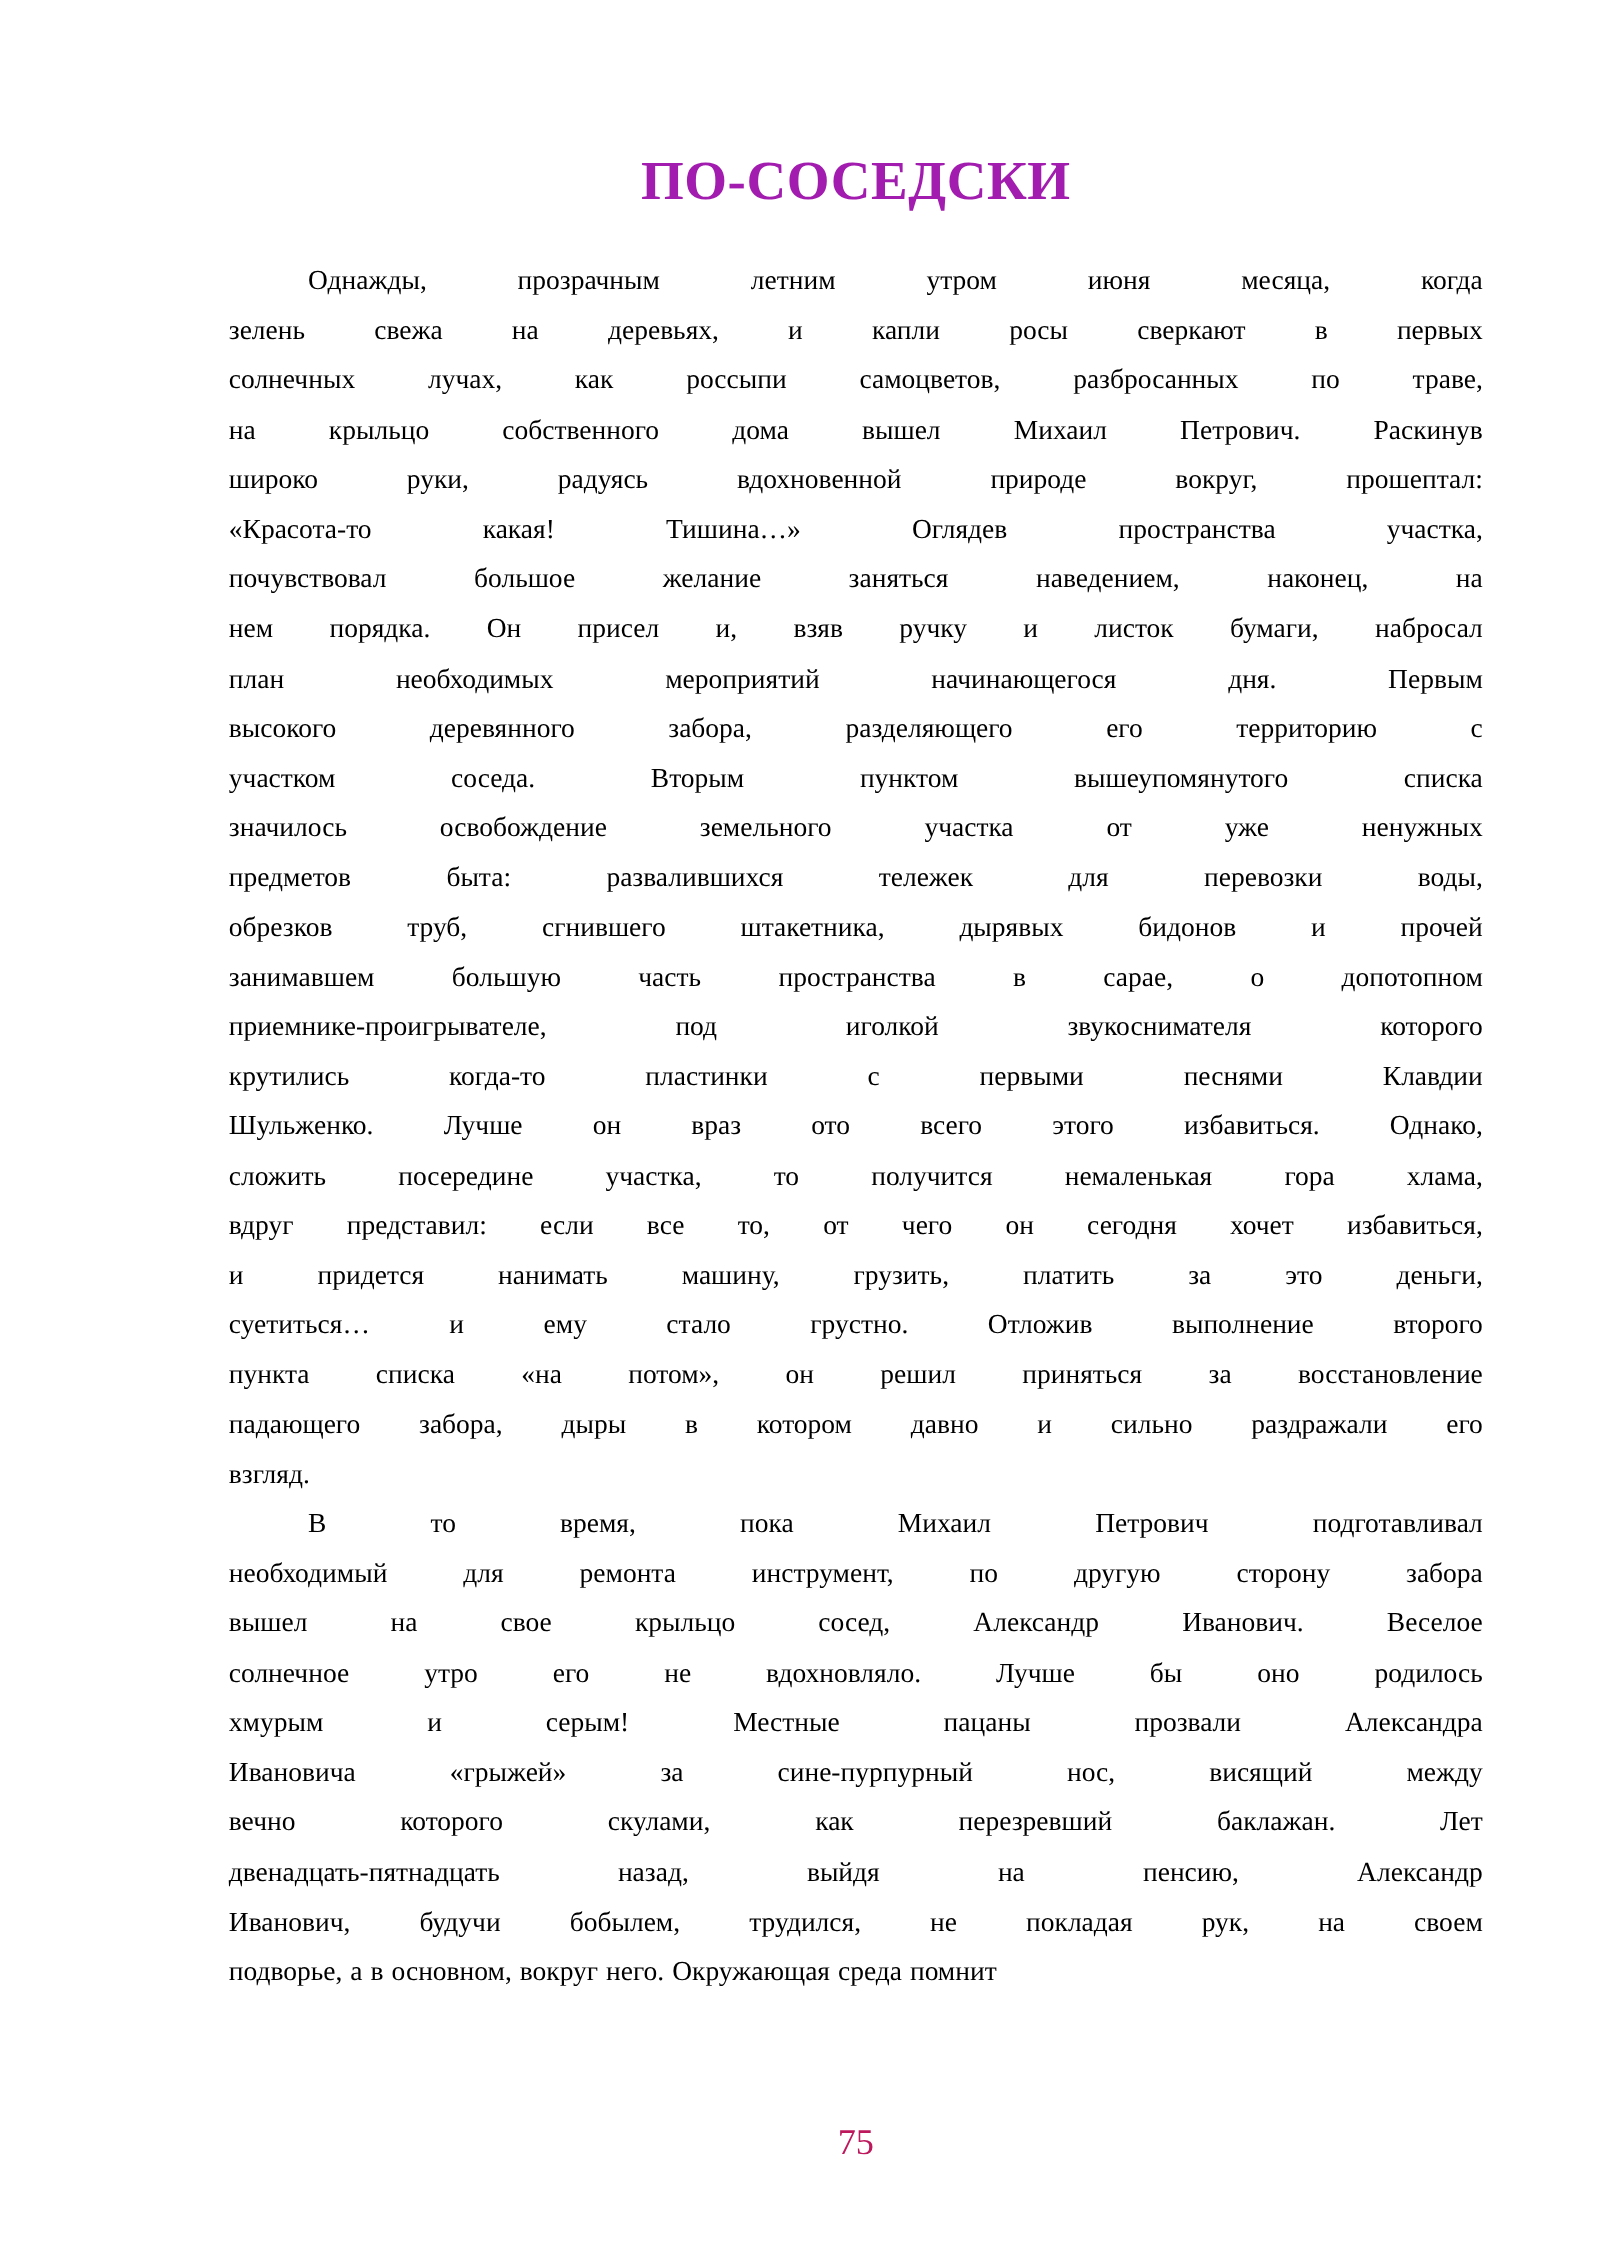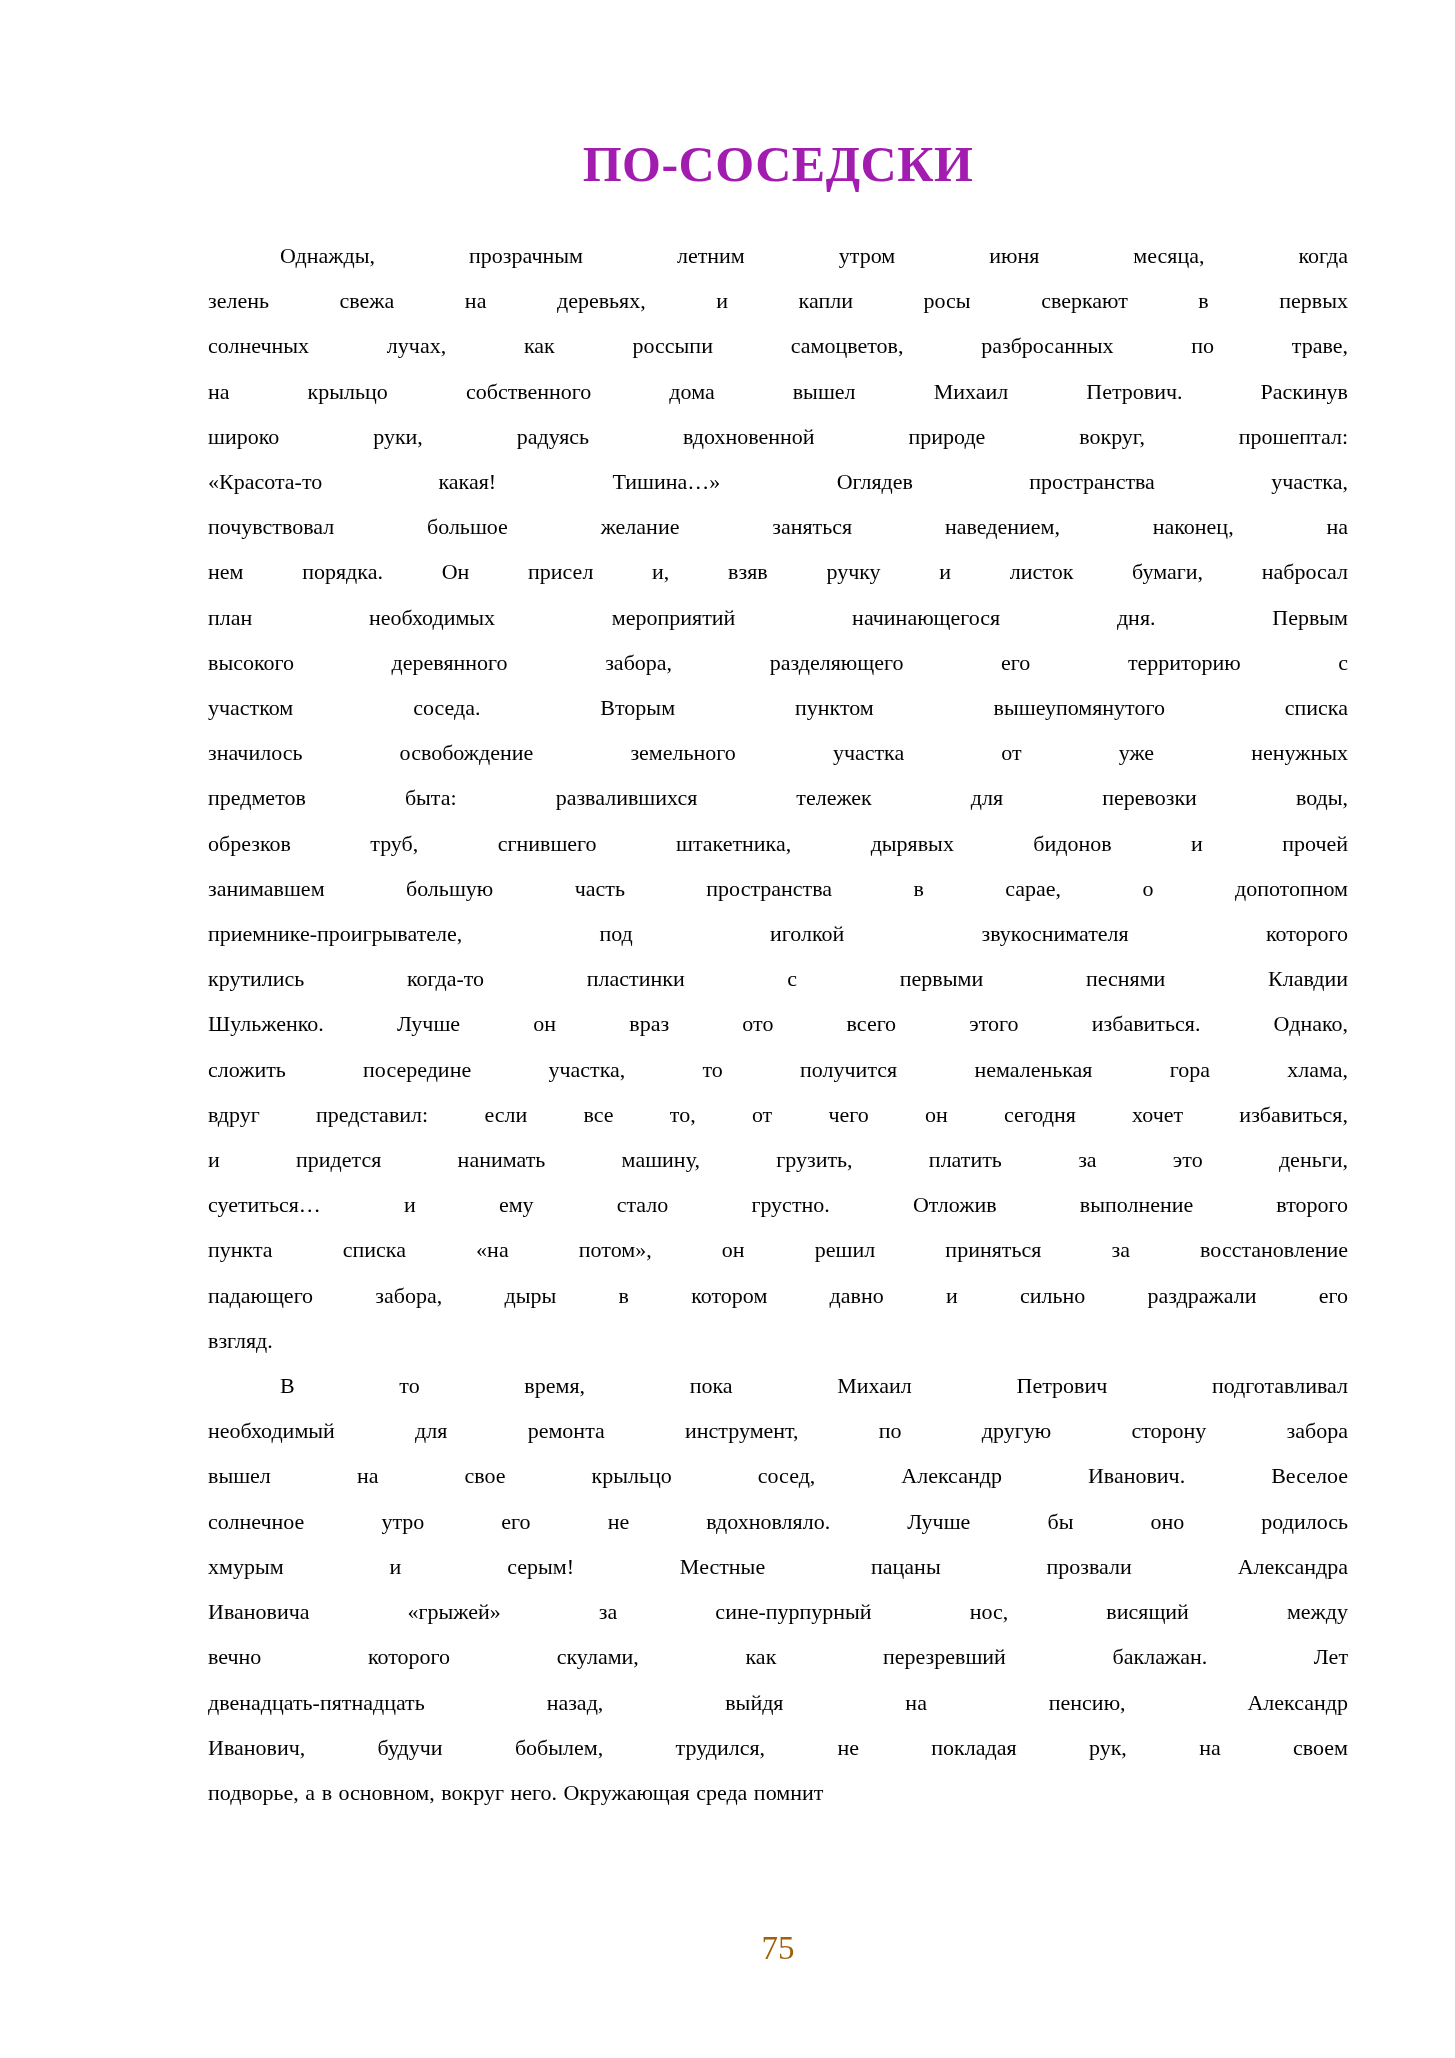--- a/index.html
+++ b/index.html
@@ -27,21 +27,21 @@
     line-height: 52px;
     font-weight: bold;
     letter-spacing: 0.5px;
     color: #a21caf;
   }
   .body-text {
     position: absolute;
     top: 233px;
     left: 208px;
     width: 1140px;
-    font-size: 22px;
+    font-size: 25px;
     line-height: 45.2px;
     color: #000000;
   }
   .line {
     text-align: justify;
     text-align-last: justify;
     word-spacing: 1px;
   }
   .line.indent {
     text-indent: 72px;
@@ -50,21 +50,21 @@
     text-align-last: left;
   }
   .page-number {
     position: absolute;
     top: 1928px;
     left: 208px;
     width: 1140px;
     text-align: center;
     font-size: 33px;
     line-height: 40px;
-    color: #a16207;
+    color: #be185d;
   }
 </style>
 </head>
 <body>
 
 <div class="page">
   <h1 class="title">ПО-СОСЕДСКИ</h1>
   <div class="body-text" id="body-text">
       <div class="line indent">Однажды, прозрачным летним утром июня месяца, когда</div>
       <div class="line">зелень свежа на деревьях, и капли росы сверкают в первых</div>

